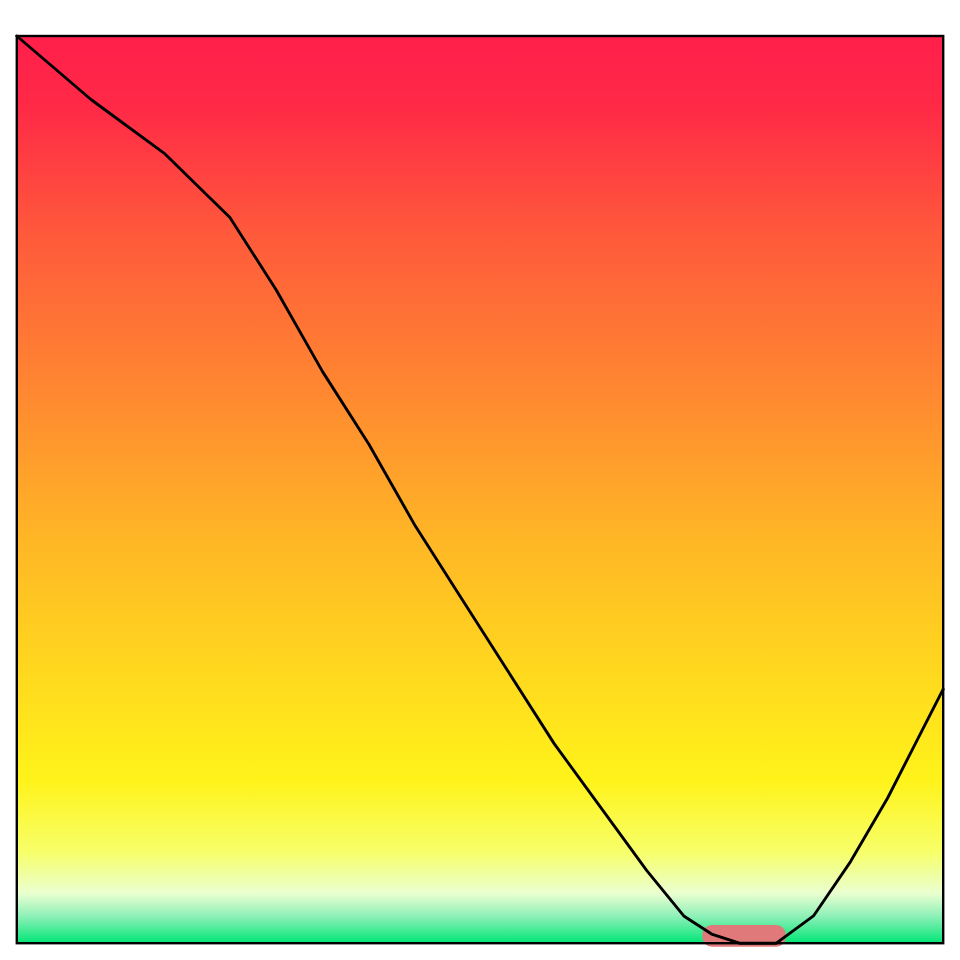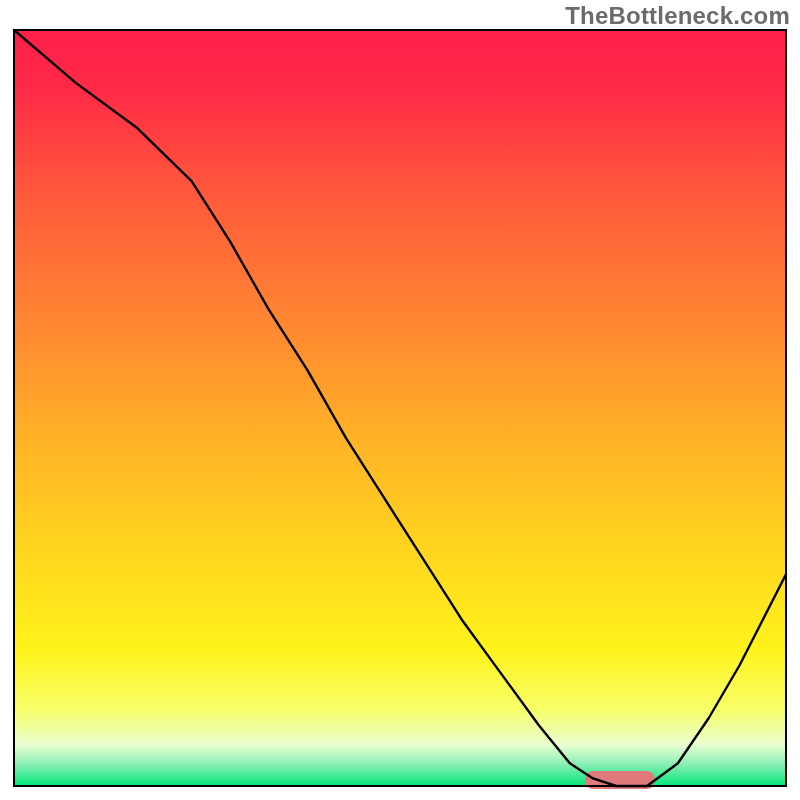--- a/index.html
+++ b/index.html
@@ -53,14 +53,13 @@
           <stop offset="94.5%" stop-color="#eaffd0"></stop>
           <stop offset="97%" stop-color="#8ff0b8"></stop>
           <stop offset="100%" stop-color="#00e676"></stop>
         </linearGradient>
     </defs>
     <rect id="plot-bg" fill="url(#bg-grad)" x="14" y="30" width="772" height="756"></rect>
     <rect id="marker-rect" rx="8" ry="8" x="585.28" y="770.88" width="69.48000000000002" height="18.144000000000002" fill="#e07a7a"></rect>
     <path id="curve" fill="none" d="M14.0 30.0 L75.8 82.9 L137.5 128.3 L191.6 181.2 L230.2 241.7 L268.8 309.7 L307.4 370.2 L346.0 438.2 L384.6 498.7 L423.2 559.2 L461.8 619.7 L500.4 672.6 L539.0 725.5 L569.8 763.3 L593.0 778.4 L616.2 786.0 L647.0 786.0 L677.9 763.3 L708.8 718.0 L739.7 665.0 L762.8 619.7 L786.0 574.3" stroke="#000000" stroke-width="2.4" stroke-linejoin="round" stroke-linecap="round"></path>
     <rect id="frame" fill="none" stroke="#000" stroke-width="2" x="14" y="30" width="772" height="756"></rect>
   </svg>
-  <div class="watermark">TheBottleneck.com</div>
 </div>
 
 </body></html>

